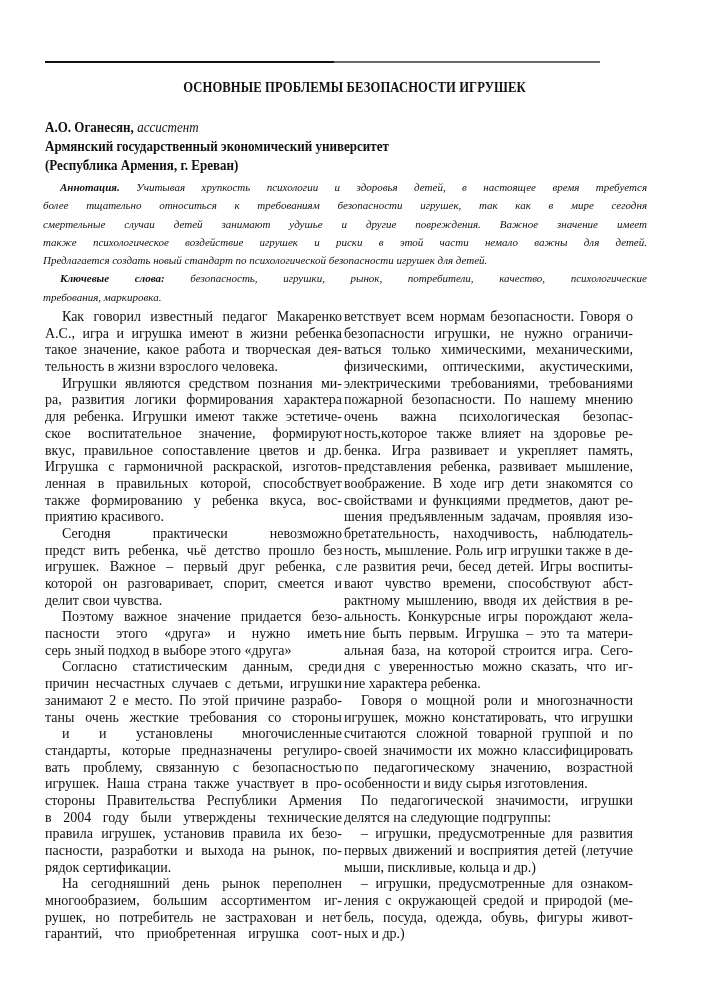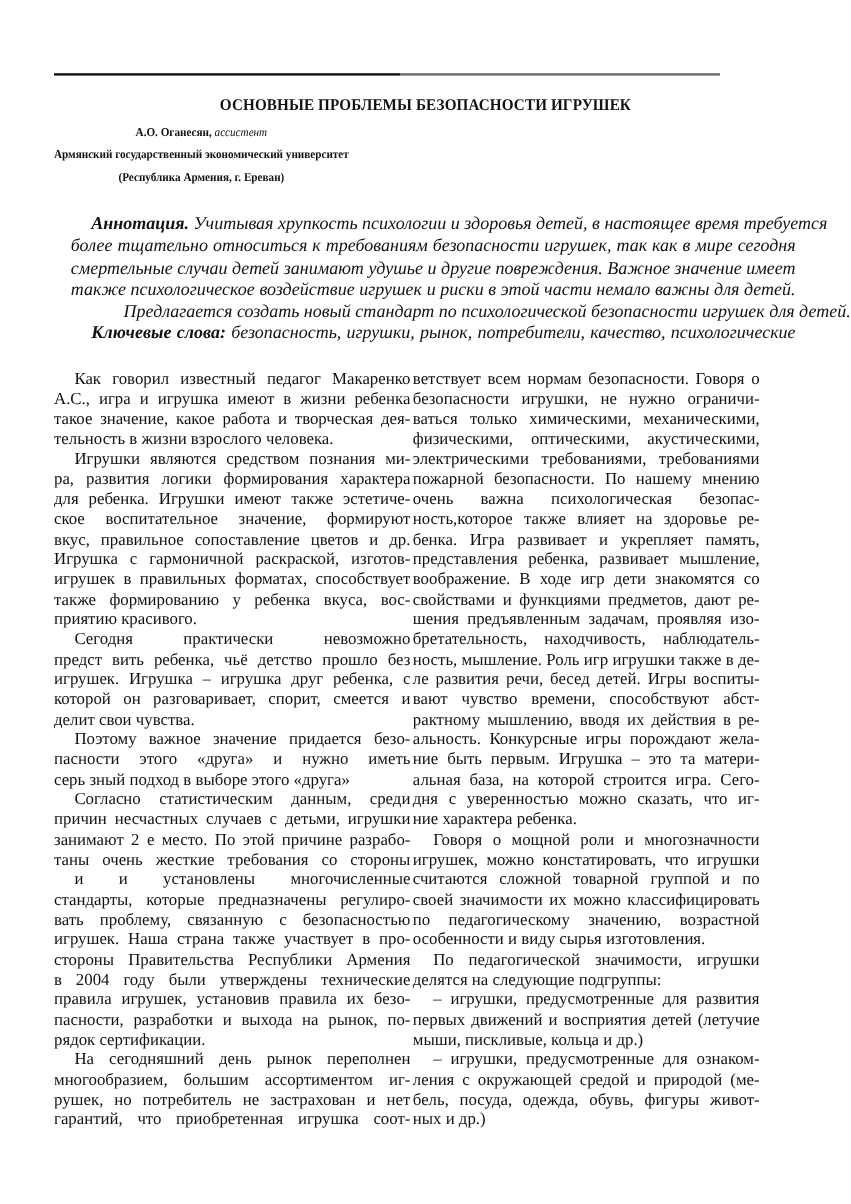--- a/index.html
+++ b/index.html
@@ -11,32 +11,31 @@
   .rule {
     position: absolute; top: 61px; left: 45px; width: 555px; height: 2px;
     background: linear-gradient(to right, #111 0, #111 52%, #6a6a6a 52%, #6a6a6a 100%);
   }
   .title {
     position: absolute; top: 80px; left: 0; width: 709px; text-align: center;
     font-weight: bold; font-size: 13.6px; letter-spacing: 0.1px;
     transform: scaleX(0.93); transform-origin: center;
   }
   .author {
-    position: absolute; left: 45px; top: 101px; font-size: 10px; line-height: 19px;
+    position: absolute; left: 45px; top: 118px; font-size: 14px; line-height: 19px;
     font-weight: bold;
-    text-align: center;
   }
   .author .role { font-weight: normal; font-style: italic; }
   .author div { transform: scaleX(0.93); transform-origin: left; white-space: nowrap; }
   .abstract {
-    position: absolute; left: 59px; top: 178px; width: 604px;
-    font-style: italic; font-size: 15px; line-height: 18.3px;
+    position: absolute; left: 43px; top: 178px; width: 604px;
+    font-style: italic; font-size: 11px; line-height: 18.3px;
   }
   .abstract .line { white-space: nowrap; display: block; text-align: justify; text-align-last: justify; }
-  .abstract .line.last { text-align-last: left; margin-left: 44px; }
+  .abstract .line.last { text-align-last: left; }
   .abstract .ind { padding-left: 17px; }
   .abstract b { font-style: italic; }
   .col {
     position: absolute; top: 309px; font-size: 14px; line-height: 16.7px;
   }
   .col.left { left: 45px; width: 297px; }
   .col.right { left: 344px; width: 289px; }
   .col .line { display: block; white-space: nowrap; text-align: justify; text-align-last: justify; height: 16.7px; }
   .col .line.last { text-align-last: left; }
   .col .line.ind { padding-left: 17px; }
@@ -57,39 +56,40 @@
   <div>(Республика Армения, г. Ереван)</div>
 </div>
 
 <div class="abstract">
   <span class="line ind"><b>Аннотация.</b> <span>Учитывая хрупкость психологии и здоровья детей, в настоящее время требуется</span></span>
   <span class="line">более тщательно относиться к требованиям безопасности игрушек, так как в мире сегодня</span>
   <span class="line">смертельные случаи детей занимают удушье и другие повреждения. Важное значение имеет</span>
   <span class="line">также психологическое воздействие игрушек и риски в этой части немало важны для детей.</span>
   <span class="line last">Предлагается создать новый стандарт по психологической безопасности игрушек для детей.</span>
   <span class="line ind"><b>Ключевые слова:</b> <span>безопасность, игрушки, рынок, потребители, качество, психологические</span></span>
+  <span class="line last">требования, маркировка.</span>
 </div>
 
 <div class="col left">
     <span class="line ind">Как говорил известный педагог Макаренко</span>
     <span class="line">А.С., игра и игрушка имеют в жизни ребенка</span>
     <span class="line">такое значение, какое работа и творческая дея-</span>
     <span class="line last">тельность в жизни взрослого человека.</span>
     <span class="line ind">Игрушки являются средством познания ми-</span>
     <span class="line">ра, развития логики формирования характера</span>
     <span class="line">для ребенка. Игрушки имеют также эстетиче-</span>
     <span class="line">ское воспитательное значение, формируют</span>
     <span class="line">вкус, правильное сопоставление цветов и др.</span>
     <span class="line">Игрушка с гармоничной раскраской, изготов-</span>
-    <span class="line">игрушек в правильных форматах, способствует</span>
+    <span class="line">ленная в правильных которой, способствует</span>
     <span class="line">также формированию у ребенка вкуса, вос-</span>
     <span class="line last">приятию красивого.</span>
     <span class="line ind">Сегодня практически невозможно</span>
     <span class="line">предст вить ребенка, чьё детство прошло без</span>
-    <span class="line">игрушек. Игрушка – игрушка друг ребенка, с</span>
+    <span class="line">игрушек. Важное – первый друг ребенка, с</span>
     <span class="line">которой он разговаривает, спорит, смеется и</span>
     <span class="line last">делит свои чувства.</span>
     <span class="line ind">Поэтому важное значение придается безо-</span>
     <span class="line">пасности этого «друга» и нужно иметь</span>
     <span class="line last">серь зный подход в выборе этого «друга»</span>
     <span class="line ind">Согласно статистическим данным, среди</span>
     <span class="line">причин несчастных случаев с детьми, игрушки</span>
     <span class="line">занимают 2 е место. По этой причине разрабо-</span>
     <span class="line">таны очень жесткие требования со стороны</span>
     <span class="line ind">и и установлены многочисленные</span>

